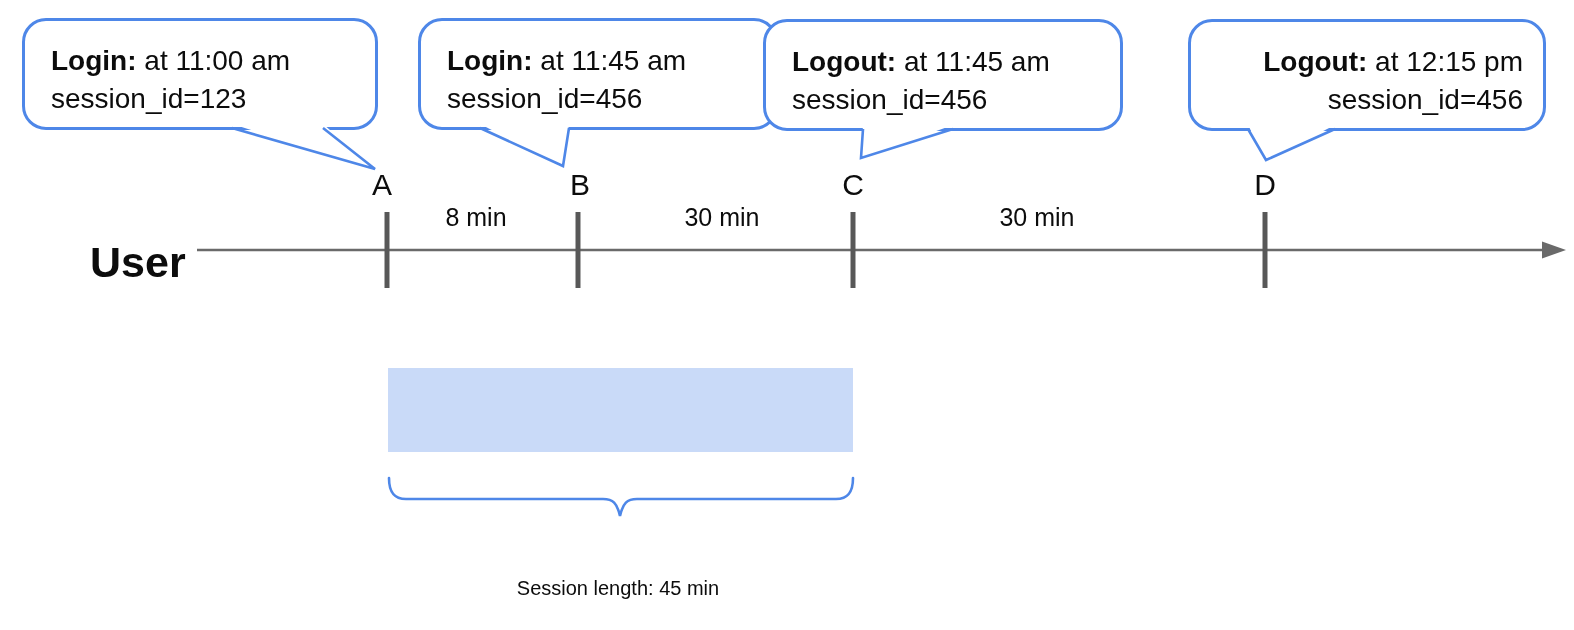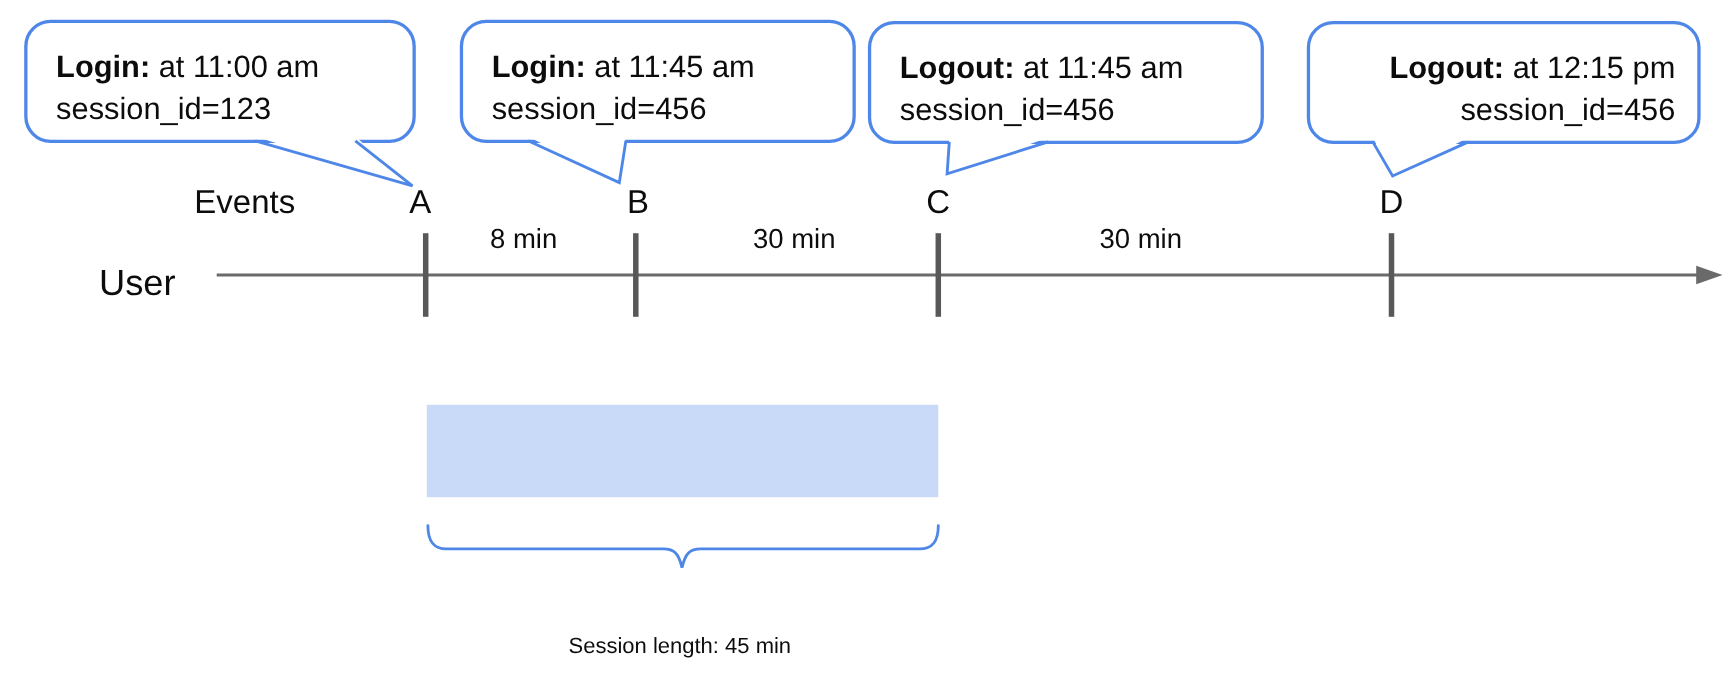--- a/index.html
+++ b/index.html
@@ -37,39 +37,39 @@
   svg.layer{position:absolute;left:0;top:0;pointer-events:none;}
   .tail-fill{fill:#ffffff;stroke:none;}
   .tail-stroke{fill:none;stroke:var(--callout-border);stroke-width:2.6;stroke-linejoin:miter;}
   .axis{stroke:var(--axis-line);stroke-width:2.6;}
   .arrowhead{fill:var(--axis-line);stroke:none;}
   .tick{stroke:var(--tick);stroke-width:5;}
   .session-rect{fill:var(--session-fill);stroke:none;}
   .brace{fill:none;stroke:var(--callout-border);stroke-width:2.6;stroke-linecap:round;}
   .session-label{font-size:29px;}
   .session-length{font-size:20px;}
-  .user-label{font-size:33px;}
+  .user-label{font-size:43px;font-weight:bold;}
   .events-label{font-size:30px;}
 </style>
 </head>
 <body>
 
 <div class="canvas">
 
   <div class="callout" style="left:22px;top:18px;width:356px;height:112px;">
     <div><b>Login:</b><span> at 11:00 am</span></div>
     <div>session_id=123</div>
   </div>
 
   <div class="callout" style="left:418px;top:18px;width:360px;height:112px;">
     <div><b>Login:</b><span> at 11:45 am</span></div>
     <div>session_id=456</div>
   </div>
 
-  <div class="callout" style="left:789px;top:19px;width:360px;height:112px;">
+  <div class="callout" style="left:763px;top:19px;width:360px;height:112px;">
     <div><b>Logout:</b><span> at 11:45 am</span></div>
     <div>session_id=456</div>
   </div>
 
   <div class="callout" style="left:1188px;top:19px;width:358px;height:112px;text-align:right;">
     <div><b>Logout:</b><span> at 12:15 pm</span></div>
     <div>session_id=456</div>
   </div>
 
   <svg class="layer" width="1574" height="630" viewBox="0 0 1574 630">
@@ -97,21 +97,20 @@
     <line class="tick" x1="387" y1="212" x2="387" y2="288"></line>
     <line class="tick" x1="578" y1="212" x2="578" y2="288"></line>
     <line class="tick" x1="853" y1="212" x2="853" y2="288"></line>
     <line class="tick" x1="1265" y1="212" x2="1265" y2="288"></line>
 
     <rect class="session-rect" x="388" y="368" width="465" height="84"></rect>
 
     <path class="brace" d="M389,478 C389,492 394,499 406,499 L603,499 C613,499 617,503 620,516 C623,503 627,499 637,499 L836,499 C848,499 853,492 853,478"></path>
   </svg>
 
-  <div class="lbl events-label center" style="left:160px;top:168px;width:125px;">Events</div>
 
   <div class="lbl event-letter center" style="left:352px;top:168px;width:60px;">A</div>
   <div class="lbl event-letter center" style="left:550px;top:168px;width:60px;">B</div>
   <div class="lbl event-letter center" style="left:823px;top:168px;width:60px;">C</div>
   <div class="lbl event-letter center" style="left:1235px;top:168px;width:60px;">D</div>
 
   <div class="lbl user-label" style="left:90px;top:238px;">User</div>
 
   <div class="lbl interval center" style="left:416px;top:203px;width:120px;">8 min</div>
   <div class="lbl interval center" style="left:662px;top:203px;width:120px;">30 min</div>

